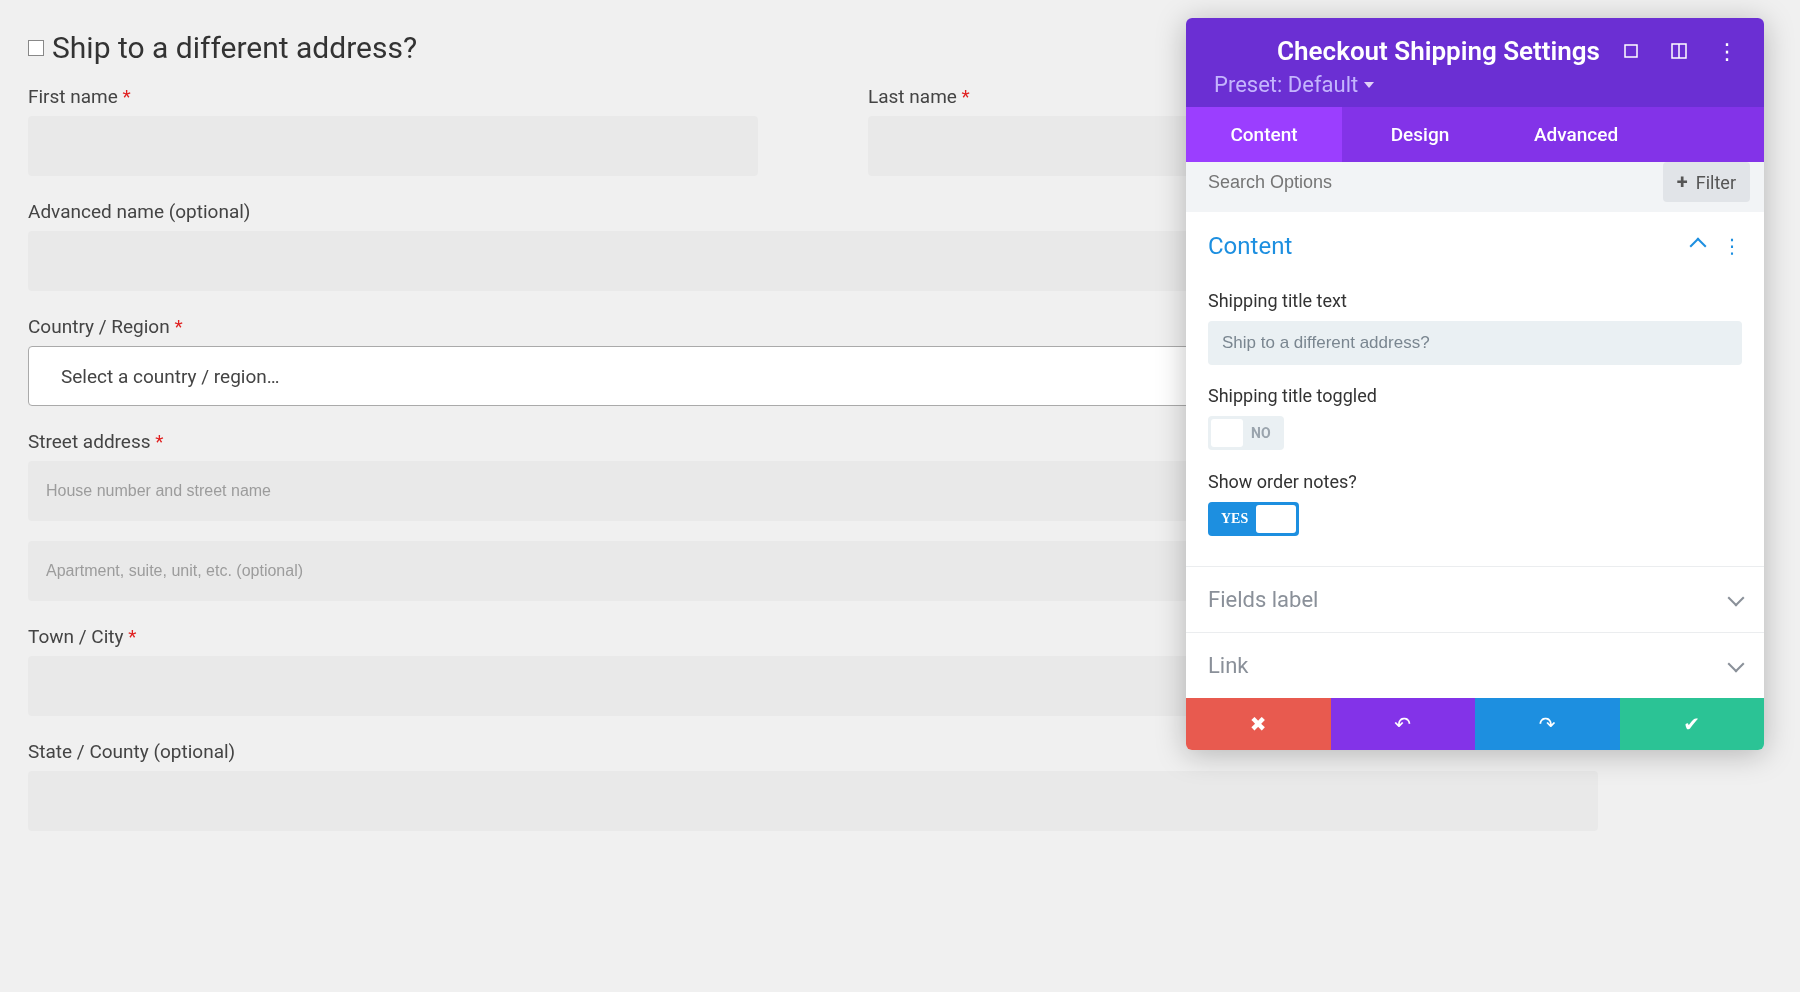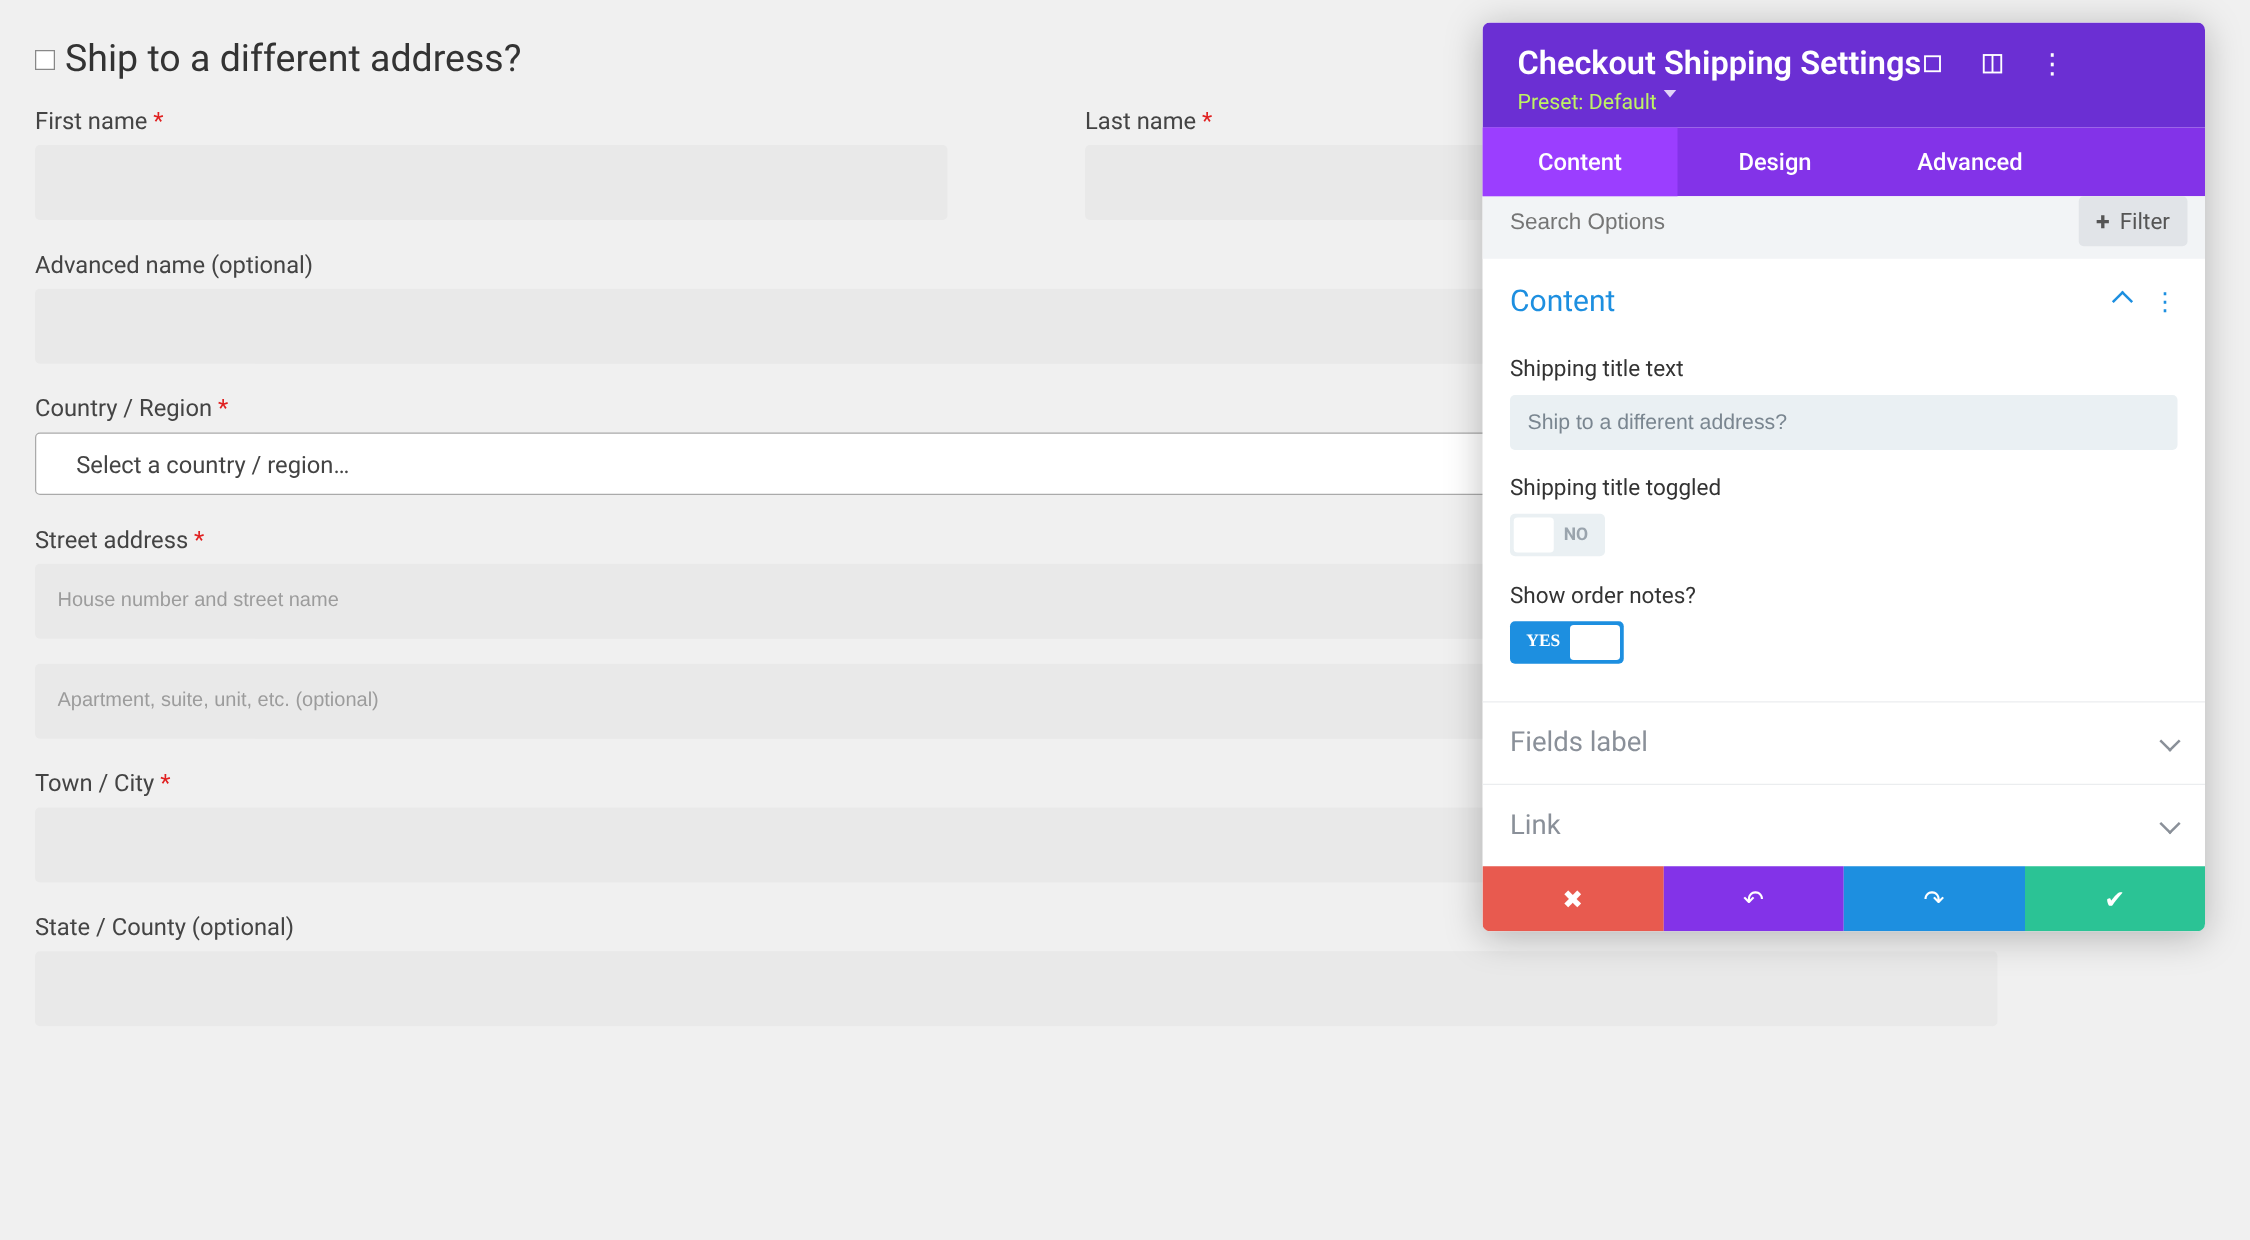--- a/index.html
+++ b/index.html
@@ -54,21 +54,21 @@
   height: 60px;
   background: #e9e9e9;
   border: none;
   border-radius: 4px;
   padding: 0 18px;
   font-size: 16px;
   color: #444;
 }
 .text-input::placeholder { color: #9c9c9c; }
 .select-box {
-  height: 50px;
+  height: 60px;
   background: #fff;
   border: 1px solid #aaa;
   border-radius: 4px;
   padding: 0 32px;
   font-size: 19px;
   color: #444;
   display: flex;
   align-items: center;
 }
 .stacked-input + .stacked-input { margin-top: 20px; }
@@ -85,44 +85,45 @@
   overflow: hidden;
 }
 .panel-header {
   background: #6b2fd3;
   color: #fff;
   padding: 18px 20px 10px 28px;
 }
 .panel-header-row {
   display: flex;
   align-items: center;
-  justify-content: flex-start;
+  justify-content: flex-end;
+  gap: 22px;
 }
 .panel-title {
   font-size: 26px;
   font-weight: 600;
 }
 .panel-header-icons {
   display: flex;
   gap: 30px;
   align-items: center;
   padding-right: 8px;
 }
 .header-icon {
   width: 18px; height: 18px;
   display: flex; align-items: center; justify-content: center;
   cursor: pointer;
 }
 .header-icon svg { stroke: #fff; fill: none; }
 .preset-row {
   margin-top: 6px;
-  font-size: 17px;
-  color: #bef264;
-  display: flex;
-  align-items: flex-start;
+  font-size: 22px;
+  color: #c4b5fd;
+  display: flex;
+  align-items: center;
   gap: 6px;
 }
 .preset-caret {
   width: 0; height: 0;
   border-left: 5px solid transparent;
   border-right: 5px solid transparent;
   border-top: 6px solid #e2d3f8;
 }
 .tabs {
   display: flex;

